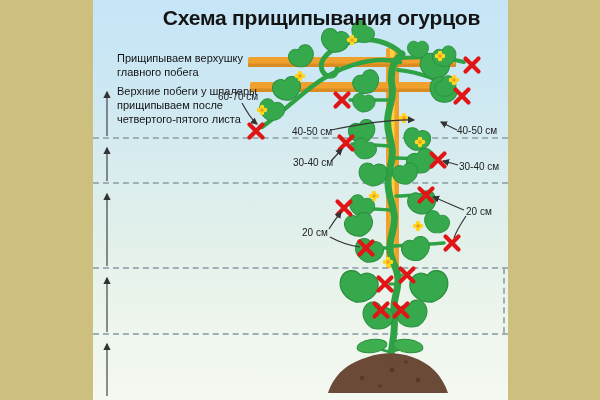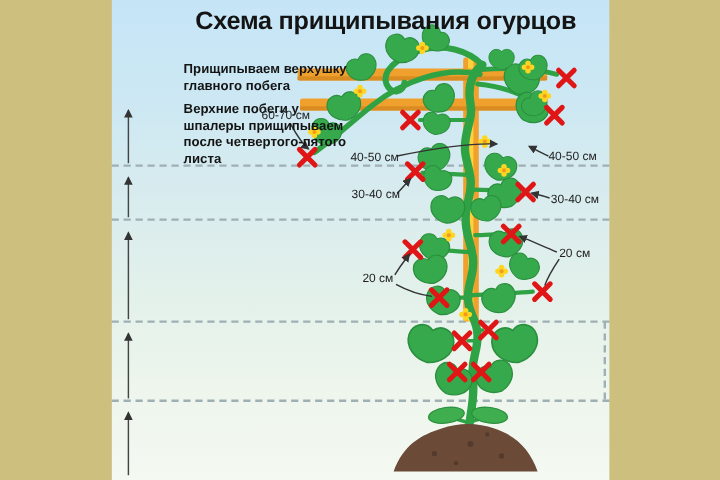--- a/index.html
+++ b/index.html
@@ -8,21 +8,21 @@
   .margin{position:absolute;top:0;height:400px;background:#cdc07e;z-index:4;}
   #margin-left{left:0;width:93px;}
   #margin-right{left:508px;width:92px;}
   #content{position:absolute;left:93px;top:0;width:415px;height:400px;z-index:0;
     background:linear-gradient(180deg,#c5e5f7 0%,#cde8f3 22%,#d9ecee 42%,#e3f1ea 62%,#edf5ec 80%,#f4f9f2 100%);}
   .dash-h{position:absolute;left:93px;width:415px;height:0;border-top:2px dashed #9fb0b4;z-index:1;}
   .dash-v{position:absolute;left:503px;top:268px;height:65px;width:0;border-left:2px dashed #9fb0b4;z-index:1;}
   #plant-svg{position:absolute;left:0;top:0;z-index:2;pointer-events:none;}
   .txt{position:absolute;z-index:3;color:#141414;}
   #title{left:93px;top:6px;width:457px;text-align:center;font-size:21px;font-weight:800;letter-spacing:-0.2px;}
-  .zone-label{left:117px;font-size:11px;font-weight:700;line-height:1.28;margin-left:36px;}
+  .zone-label{left:117px;font-size:11px;font-weight:400;line-height:1.28;}
   #zone-1{top:51px;width:158px;}
   #zone-2{top:84px;width:146px;}
   #zone-3{top:143px;width:140px;}
   #zone-4{top:190px;width:140px;}
   #zone-5{top:274px;width:150px;}
   .meas{font-size:10px;font-weight:400;white-space:nowrap;color:#222;}
   #m-top{left:218px;top:91px;}
   #m-ul{left:292px;top:126px;}
   #m-ur{left:457px;top:125px;}
   #m-ml{left:293px;top:157px;}

